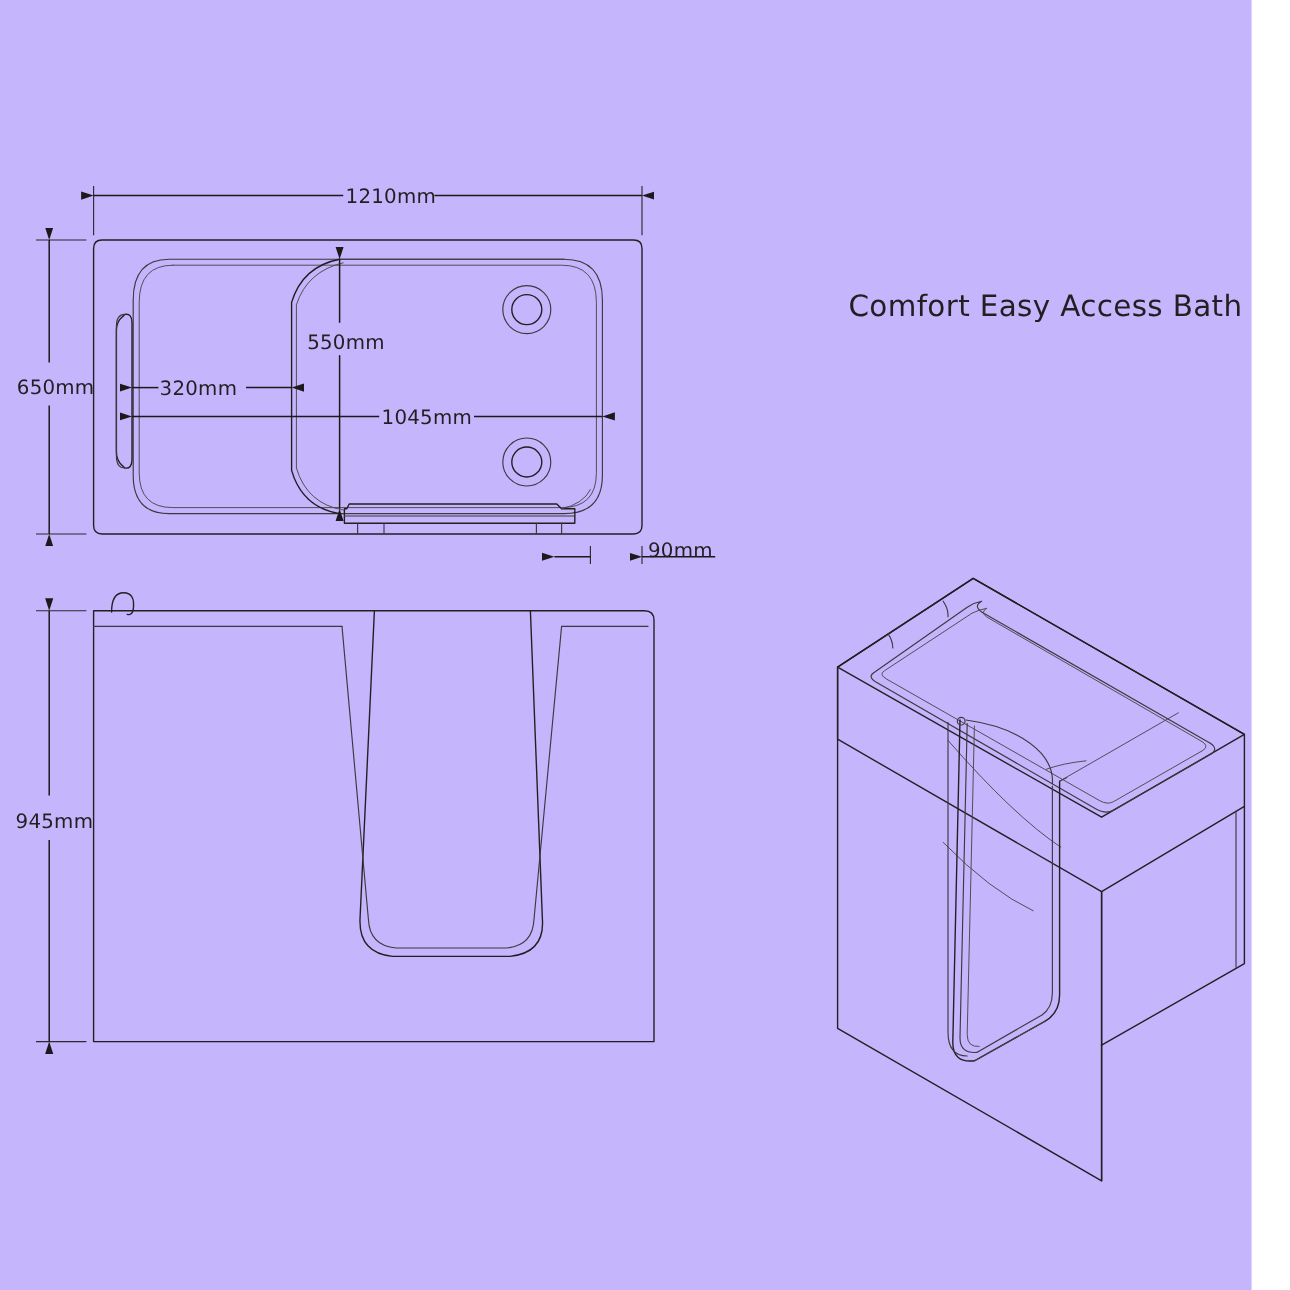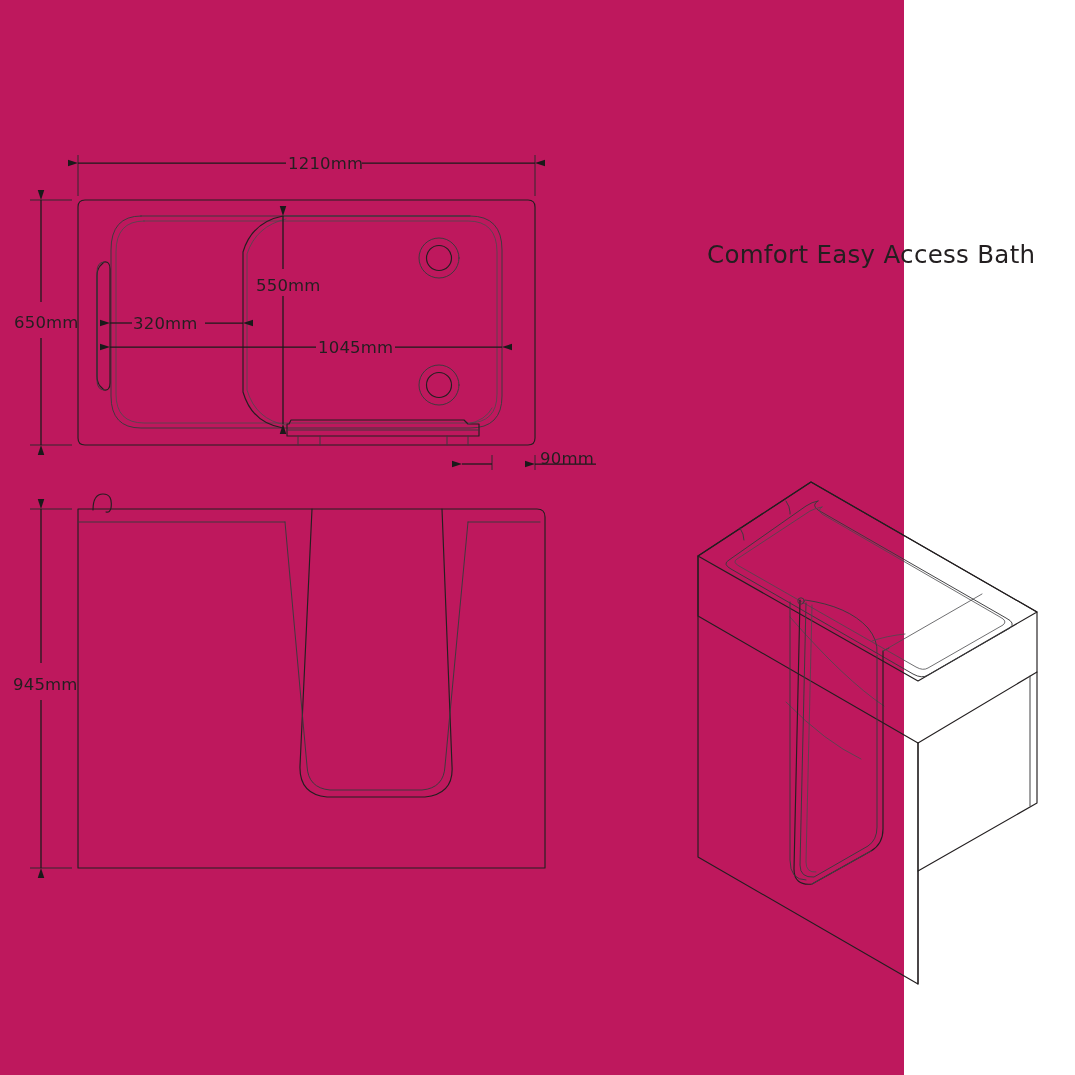--- a/index.html
+++ b/index.html
@@ -8,23 +8,23 @@
     background: #ffffff;
   }
   body {
     width: 1075px;
     height: 1075px;
     overflow: hidden;
     font-family: "DejaVu Sans", "Liberation Sans", sans-serif;
   }
   #drawing-root {
     position: relative;
-    width: 904px;
+    width: 1043px;
     height: 1075px;
-    background: #be185d;
+    background: #c4b5fd;
   }
   svg.sheet {
     position: absolute;
     left: 0;
     top: 0;
     width: 1075px;
     height: 1075px;
     display: block;
   }
   .ln {

